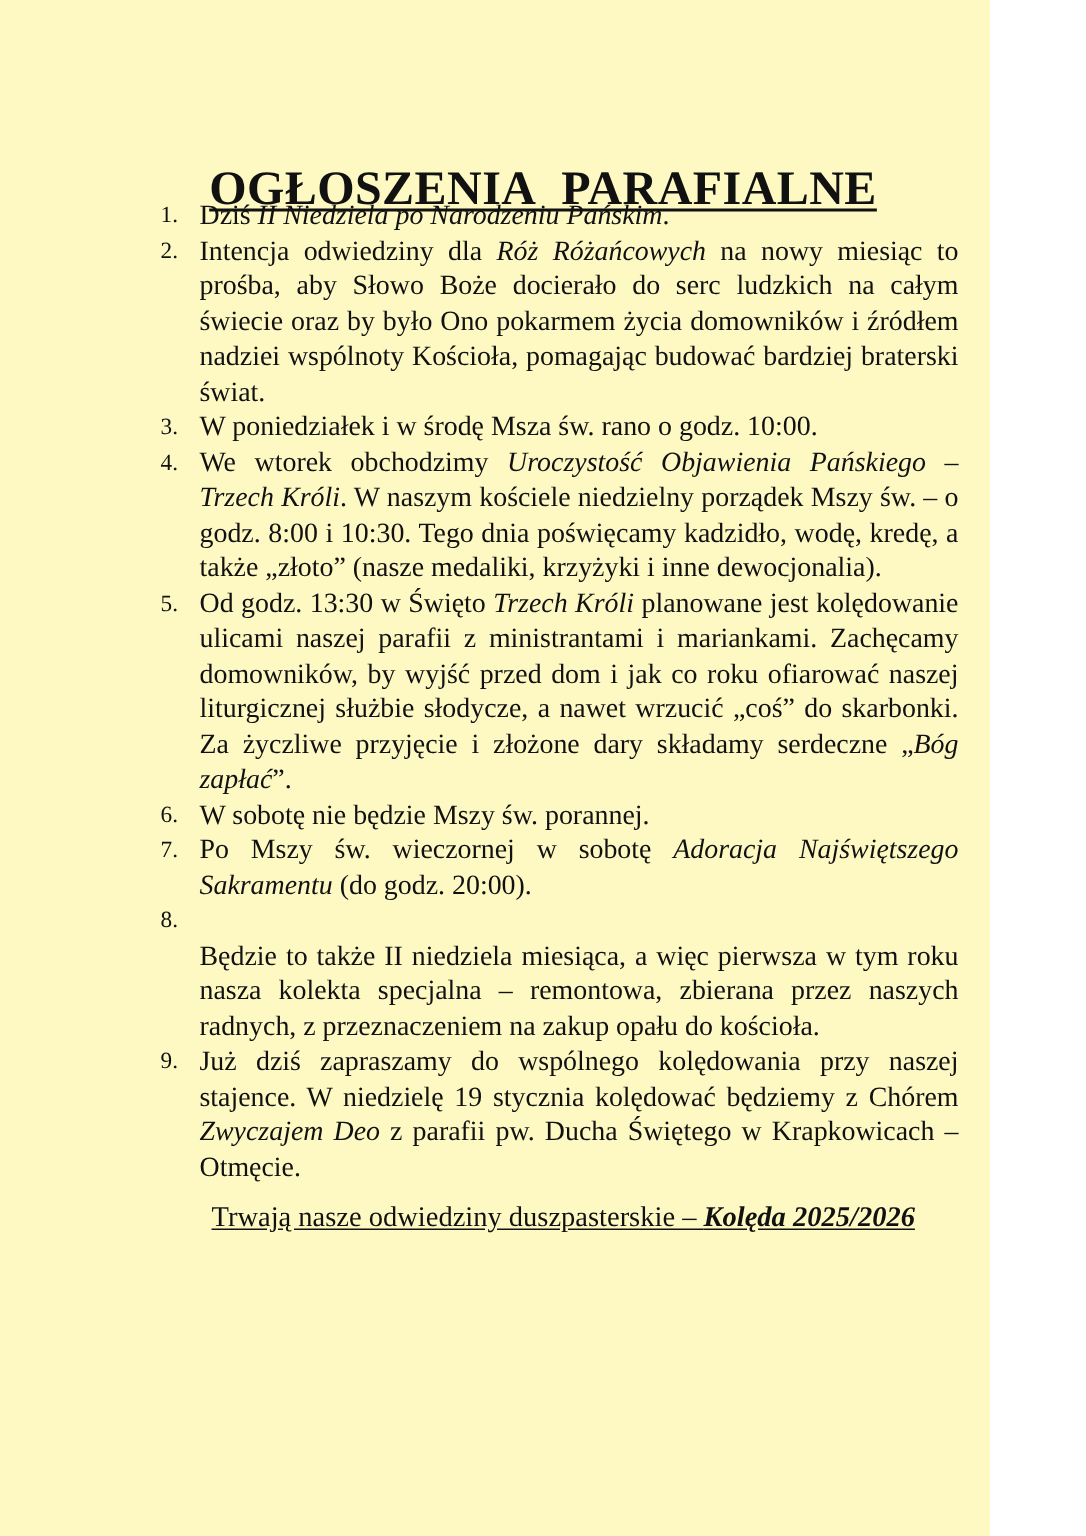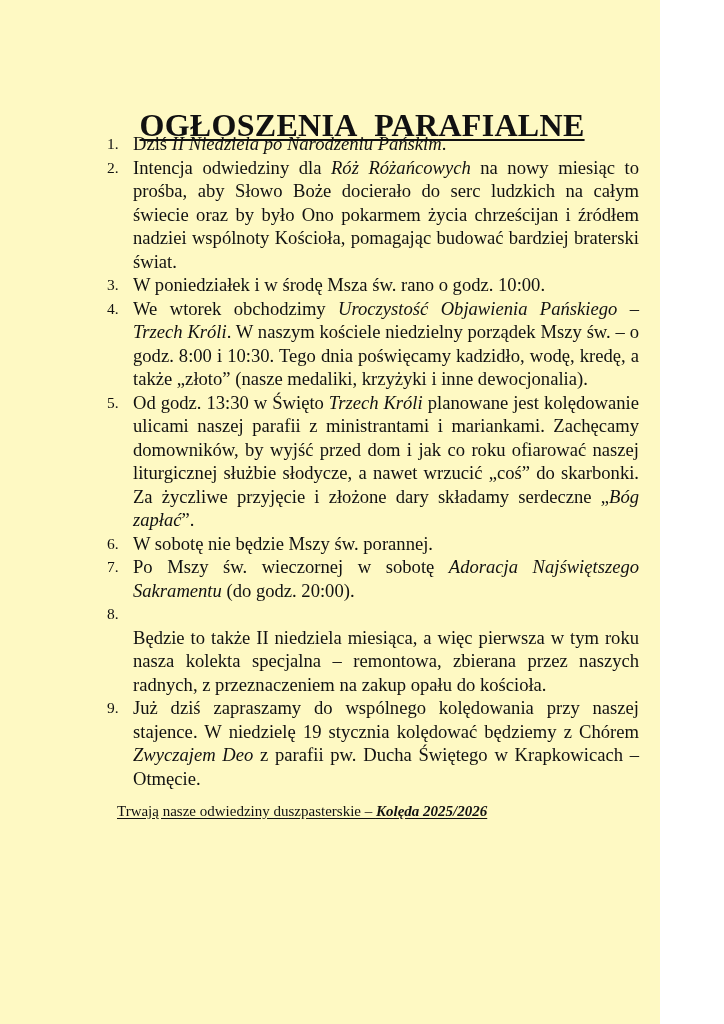--- a/index.html
+++ b/index.html
@@ -58,23 +58,23 @@
       top: 0;
       font-size: 15.5px;
     }
     .item .para {
       display: block;
     }
     .i { font-style: italic; }
     .after {
       position: absolute;
       top: 800px;
-      left: 92px;
+      left: 116px;
       width: 531px;
-      font-size: 15px;
+      font-size: 19px;
       line-height: 23.5px;
     }
     .after-head {
       padding-left: 25px;
       text-decoration: underline;
       text-underline-offset: 2px;
     }
     .after-head .bi { font-weight: bold; font-style: italic; }
     .after-body { text-align: justify; }
   </style>
@@ -85,21 +85,21 @@
 
   <h1 class="title">OGŁOSZENIA   PARAFIALNE</h1>
 
   <ol class="list">
     <li class="item">
       <span class="num">1.</span>
       <span class="para"><span>Dziś </span><span class="i">II Niedziela po Narodzeniu Pańskim</span><span>.</span></span>
     </li>
     <li class="item">
       <span class="num">2.</span>
-      <span class="para"><span>Intencja odwiedziny dla </span><span class="i">Róż Różańcowych</span><span> na nowy miesiąc to prośba, aby Słowo Boże docierało do serc ludzkich na całym świecie oraz by było Ono pokarmem życia chrześcijan i źródłem nadziei wspólnoty Kościoła, pomagając budować bardziej braterski świat.</span></span>
+      <span class="para"><span>Intencja odwiedziny dla </span><span class="i">Róż Różańcowych</span><span> na nowy miesiąc to prośba, aby Słowo Boże docierało do serc ludzkich na całym świecie oraz by było Ono pokarmem życia domowników i źródłem nadziei wspólnoty Kościoła, pomagając budować bardziej braterski świat.</span></span>
     </li>
     <li class="item">
       <span class="num">3.</span>
       <span class="para"><span>W poniedziałek i w środę Msza św. rano o godz. 10:00.</span></span>
     </li>
     <li class="item">
       <span class="num">4.</span>
       <span class="para"><span>We wtorek obchodzimy </span><span class="i">Uroczystość Objawienia Pańskiego – Trzech Króli</span><span>. W naszym kościele niedzielny porządek Mszy św. – o godz. 8:00 i 10:30. Tego dnia poświęcamy kadzidło, wodę, kredę, a także „złoto” (nasze medaliki, krzyżyki i inne dewocjonalia).</span></span>
     </li>
     <li class="item">

